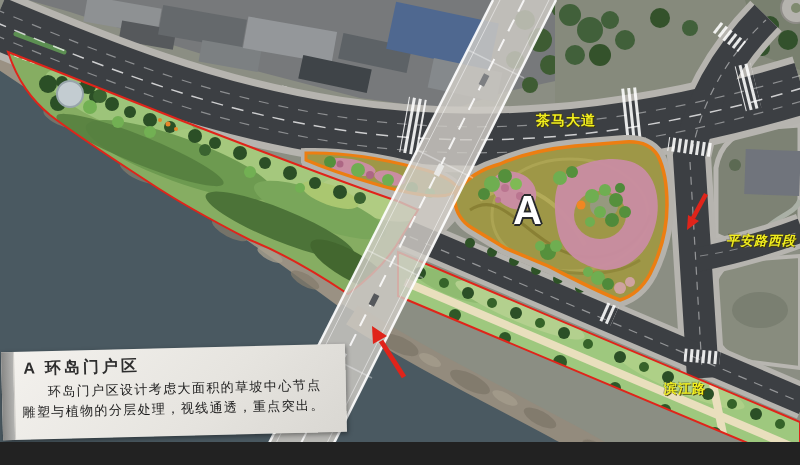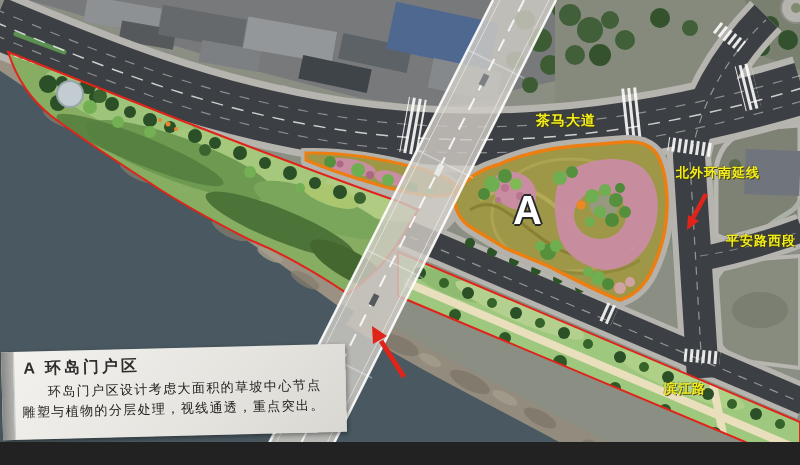--- a/index.html
+++ b/index.html
@@ -371,22 +371,21 @@
       <polygon class="arrow-fill" points="372,326 387,336 373,344"></polygon>
     </g>
     <g>
       <line class="arrow-stroke" x1="706" y1="194" x2="693" y2="218" stroke-width="4.5"></line>
       <polygon class="arrow-fill" points="687,230 699,221 688,215"></polygon>
     </g>
   </g>
 </svg>
 
 <div class="map-label" style="left:536px;top:112px;">茶马大道</div>
-<div class="map-label small" style="left:676px;top:164px;">北外环南延线</div>
-<div class="map-label small" style="left:726px;top:232px;">平安路西段</div>
+<div class="map-label small" style="left:726px;top:232px;font-style:italic;">平安路西段</div>
 <div class="map-label small" style="left:664px;top:353px;margin-top:27px;">滨江路</div>
 
 <div class="plan-letter">A</div>
 
 <div class="info-box">
   <div class="info-box-bar"></div>
   <div class="info-title">A 环岛门户区</div>
   <p class="info-body">环岛门户区设计考虑大面积的草坡中心节点雕塑与植物的分层处理，视线通透，重点突出。</p>
 </div>
 </div>

